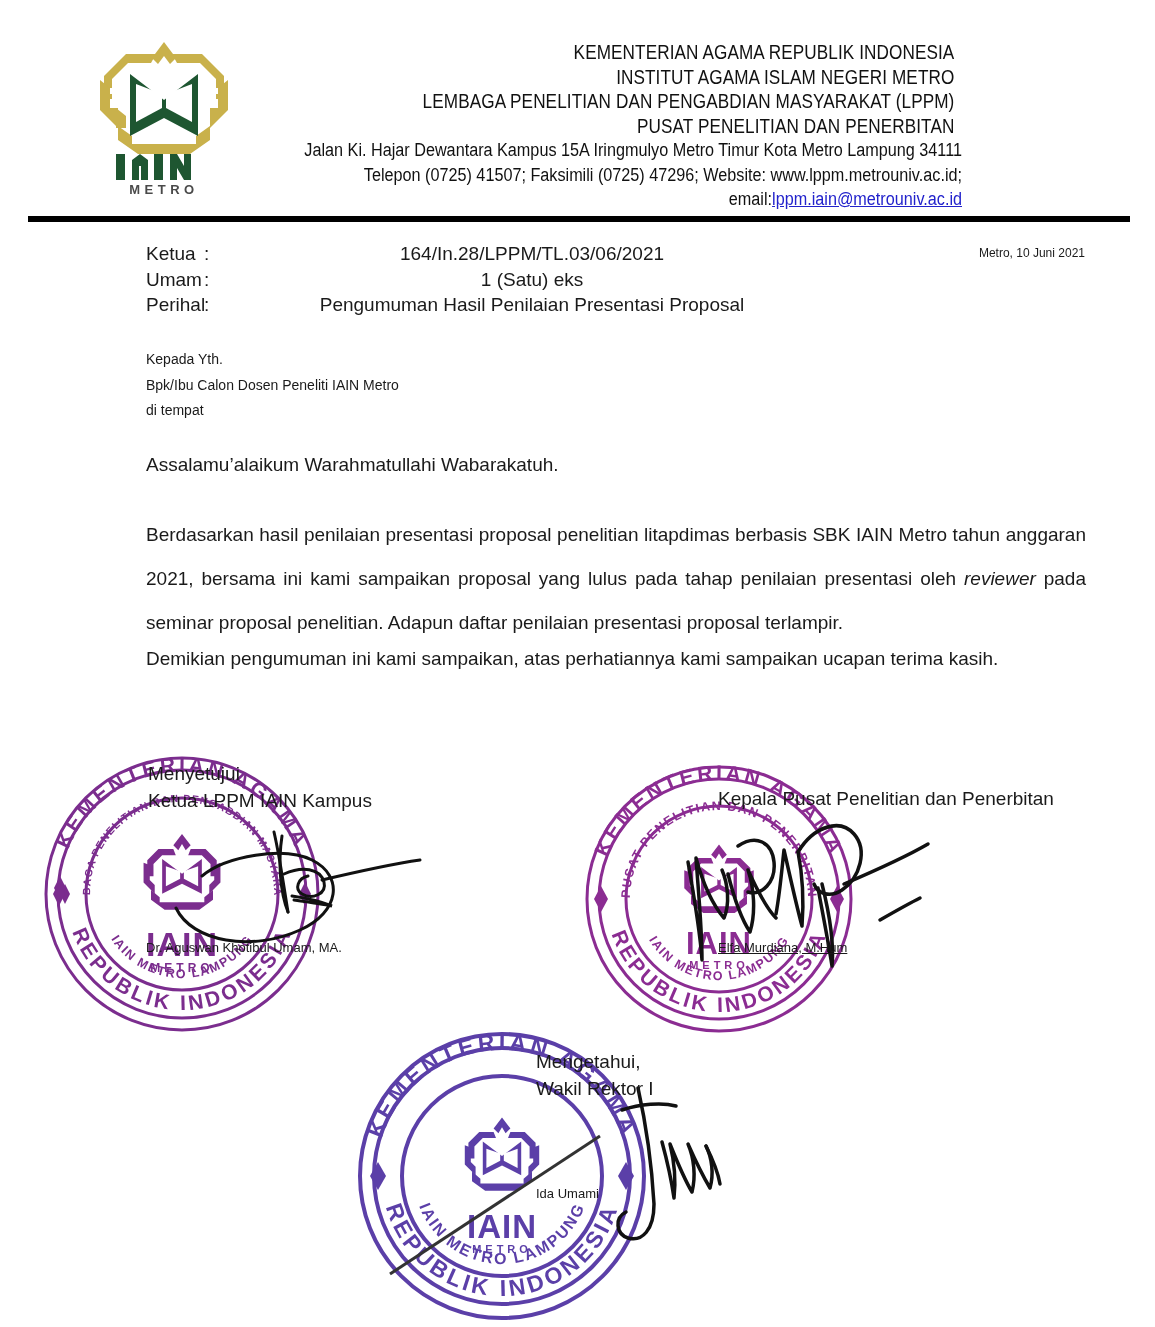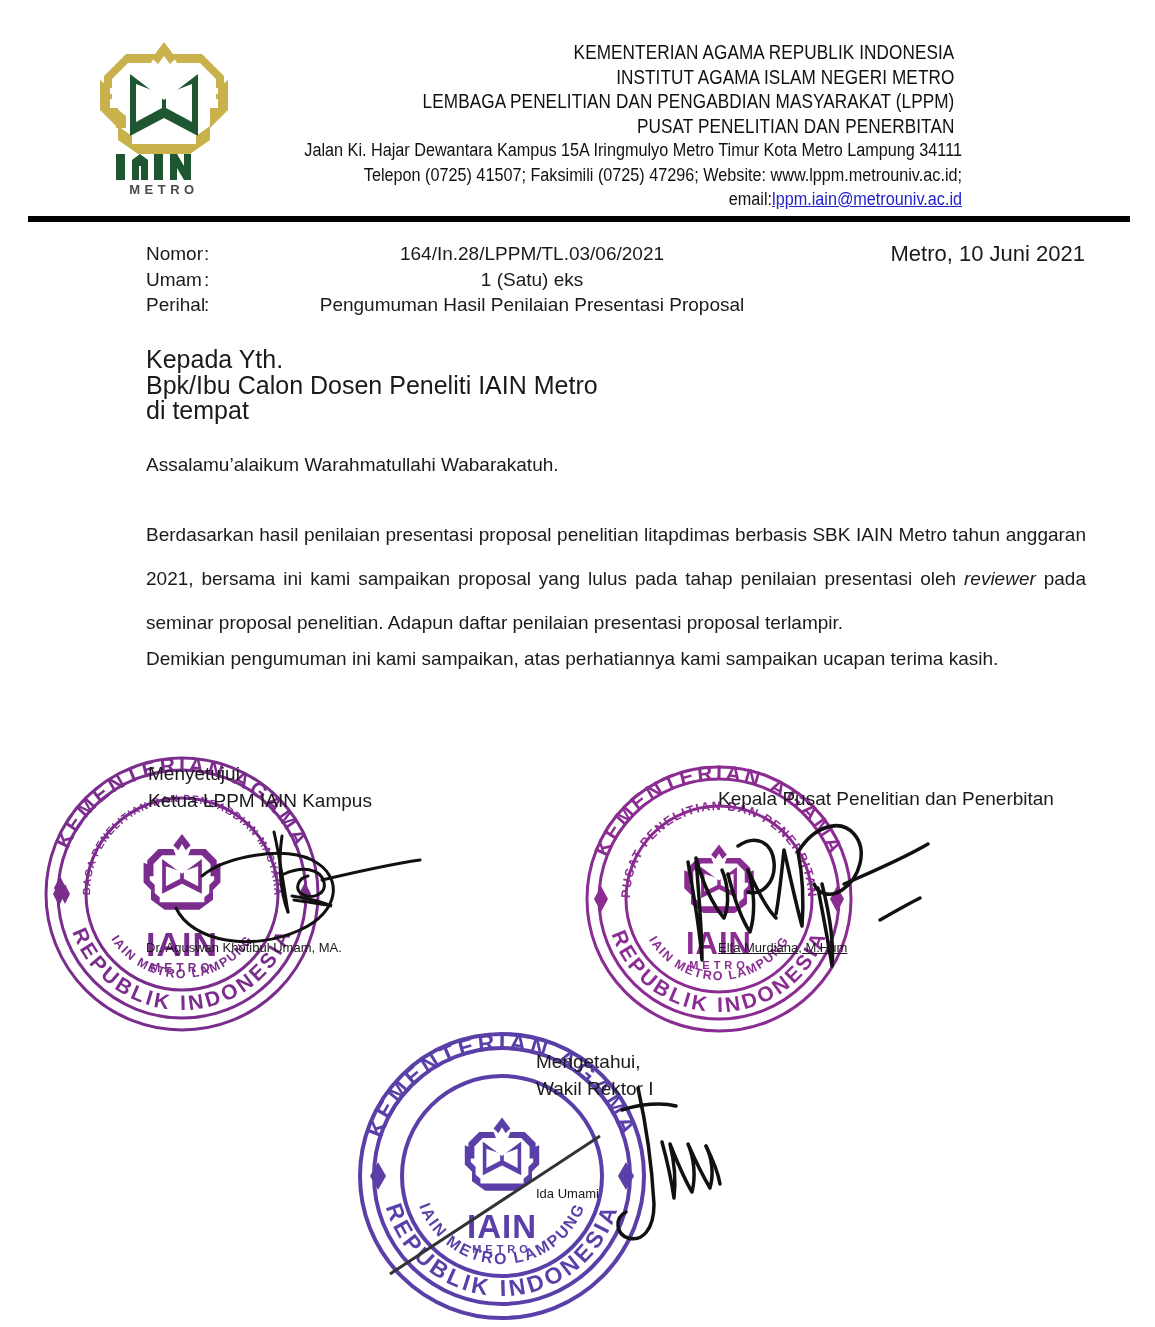--- a/index.html
+++ b/index.html
@@ -34,24 +34,24 @@
   .head-email{font-size:18px;line-height:24px;color:#111;transform:scaleX(0.9);transform-origin:center center;}
   .head-email a,.head-email .mail{color:#2222cc;text-decoration:underline;}
   .rule{position:absolute;left:28px;top:216px;width:1102px;height:6px;background:#000;}
 
   
   .meta{position:absolute;left:146px;top:241px;width:700px;font-size:19px;line-height:25.5px;}
   .meta-row{display:flex;white-space:nowrap;}
   .meta-label{width:58px;flex:0 0 58px;}
   .meta-colon{width:14px;flex:0 0 14px;}
   .meta-val{flex:1 1 auto;text-align:center;}
-  .date{position:absolute;right:70px;top:241px;font-size:22px;line-height:25.5px;white-space:nowrap;}
-
-  
-  .addressee{position:absolute;left:146px;top:347px;font-size:25px;line-height:25.5px;}
+  .date{position:absolute;right:70px;top:241px;font-size:12px;line-height:25.5px;white-space:nowrap;}
+
+  
+  .addressee{position:absolute;left:146px;top:347px;font-size:14px;line-height:25.5px;}
   .addressee div{white-space:nowrap;}
 
   
   .salam{position:absolute;left:146px;top:452px;font-size:19px;line-height:26px;white-space:nowrap;}
   .para{
     position:absolute;left:146px;top:513px;width:940px;
     font-size:19px;line-height:44px;text-align:justify;text-justify:inter-word;
   }
   .para i{font-style:italic;}
   .demikian{position:absolute;left:146px;top:646px;font-size:19px;line-height:26px;white-space:nowrap;}
@@ -123,21 +123,21 @@
       <div class="head-addr">Jalan Ki. Hajar Dewantara Kampus 15A Iringmulyo Metro Timur Kota Metro Lampung 34111</div>
       <div class="head-addr">Telepon (0725) 41507; Faksimili (0725) 47296; Website: www.lppm.metrouniv.ac.id;</div>
       <div class="head-email"><span>email:</span><span class="mail">lppm.iain@metrouniv.ac.id</span></div>
     </div>
 
     <div class="rule"></div>
   </div>
 
   <div class="meta">
     <div class="meta-row">
-      <span class="meta-label">Nomor</span>
+      <span class="meta-label">Ketua</span>
       <span class="meta-colon">:</span>
       <span class="meta-val">164/In.28/LPPM/TL.03/06/2021</span>
     </div>
     <div class="meta-row">
       <span class="meta-label">Umam</span>
       <span class="meta-colon">:</span>
       <span class="meta-val">1 (Satu) eks</span>
     </div>
     <div class="meta-row">
       <span class="meta-label">Perihal</span>

